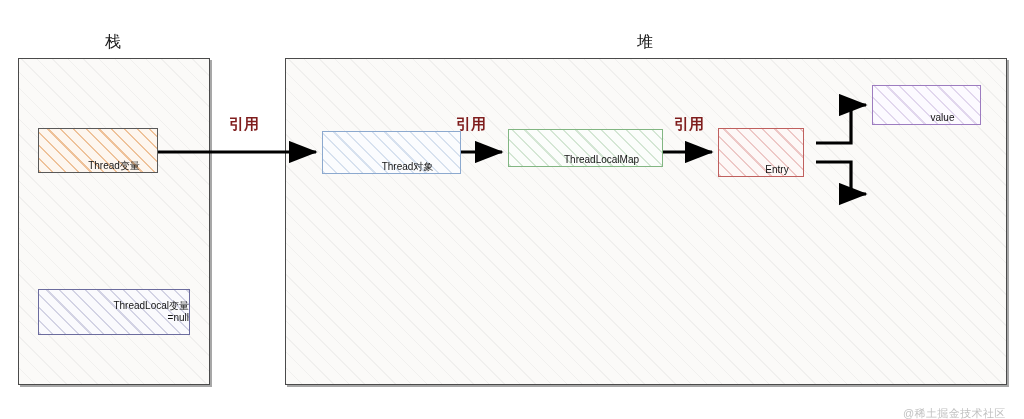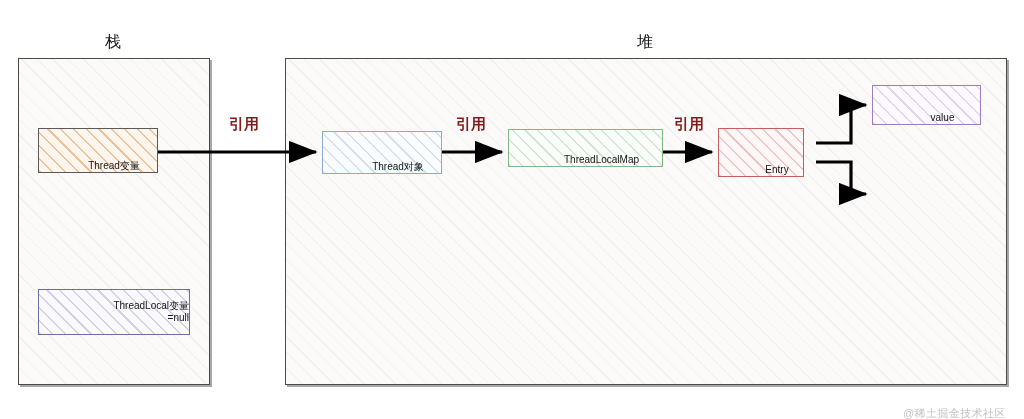--- a/index.html
+++ b/index.html
@@ -196,21 +196,21 @@
 
   <div class="node thread-var" style="left:38px; top:128px; width:120px; height:45px;">
     <span>Thread变量</span>
   </div>
 
   <div class="node threadlocal-var" style="left:38px; top:289px; width:152px; height:46px;">
     <span>ThreadLocal变量</span>
     <span>=null</span>
   </div>
 
-  <div class="node thread-obj" style="left:322px; top:131px; width:120px; height:43px;">
+  <div class="node thread-obj" style="left:322px; top:131px; width:139px; height:43px;">
     <span>Thread对象</span>
   </div>
 
   <div class="node tlmap" style="left:508px; top:129px; width:155px; height:38px;">
     <span>ThreadLocalMap</span>
   </div>
 
   <div class="node entry" style="left:718px; top:128px; width:86px; height:49px;">
     <span>Entry</span>
   </div>

